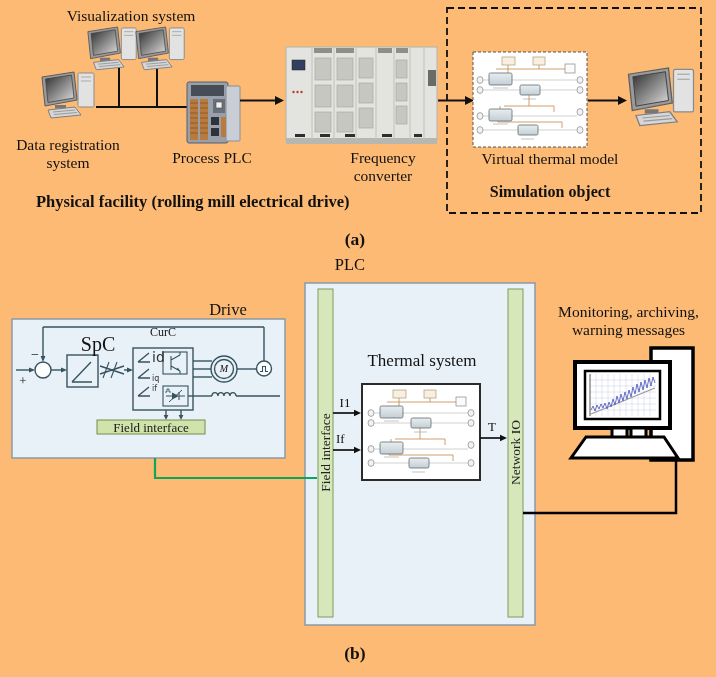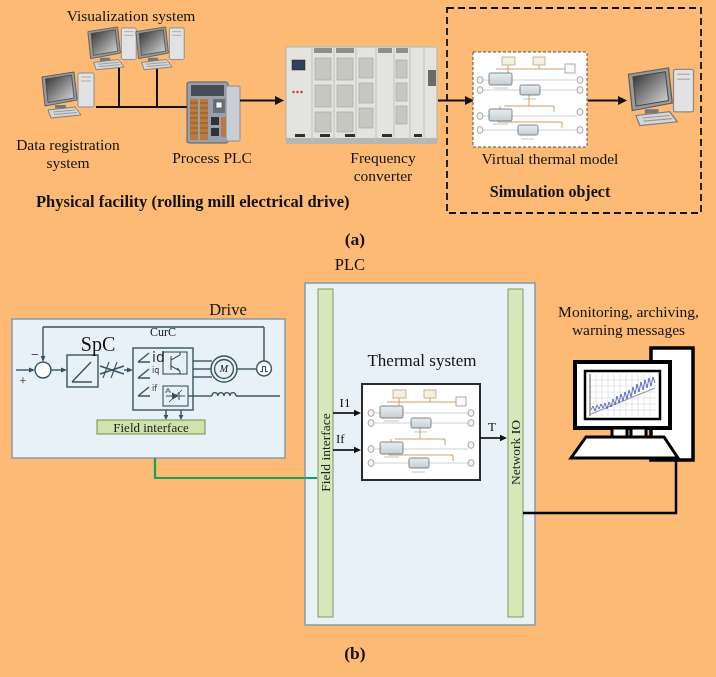--- a/index.html
+++ b/index.html
@@ -330,21 +330,21 @@
 <div class="lbl b" style="left:465px;top:183px;width:170px;font-size:16px;">Simulation object</div>
 <div class="lbl b" style="left:331px;top:230px;width:48px;font-size:17.5px;">(a)</div>
 
 <div class="lbl" style="left:305px;top:256px;width:60px;text-align:right;font-size:16.5px;">PLC</div>
 <div class="lbl" style="left:197px;top:291px;width:62px;font-size:16.5px;margin-top:10px;">Drive</div>
 <div class="lbl" style="left:76px;top:333px;width:44px;font-size:20px;">SpC</div>
 <div class="lbl" style="left:133px;top:326px;width:60px;font-size:12px;">CurC</div>
 <div class="lbl" style="left:29px;top:347px;width:12px;font-size:14px;">−</div>
 <div class="lbl" style="left:17px;top:374px;width:12px;font-size:13px;">+</div>
 <div class="lbl" style="left:152px;top:350px;width:16px;text-align:left;font-size:14px;font-family:'DejaVu Sans',sans-serif;color:#333;">id</div>
-<div class="lbl" style="left:152px;top:366px;width:16px;text-align:left;font-size:8px;font-family:'DejaVu Sans',sans-serif;color:#333;">iq</div>
+<div class="lbl" style="left:152px;top:374px;width:16px;text-align:left;font-size:8px;font-family:'DejaVu Sans',sans-serif;color:#333;">iq</div>
 <div class="lbl" style="left:152px;top:384px;width:16px;text-align:left;font-size:8px;font-family:'DejaVu Sans',sans-serif;color:#333;">if</div>
 <div class="lbl" style="left:217.5px;top:362.5px;width:13px;font-size:10px;font-style:italic;">M</div>
 <div class="lbl" style="left:97px;top:421px;width:108px;font-size:13px;color:#1a1a1a;">Field interface</div>
 <div class="lbl rot" style="left:175px;top:445px;width:300px;height:15px;line-height:15px;font-size:13.5px;color:#222;">Field interface</div>
 <div class="lbl rot" style="left:365px;top:445px;width:300px;height:15px;line-height:15px;font-size:13.5px;color:#222;">Network IO</div>
 <div class="lbl" style="left:347px;top:351px;width:150px;font-size:17px;">Thermal system</div>
 <div class="lbl" style="left:334px;top:396px;width:22px;text-align:center;font-size:13px;">I1</div>
 <div class="lbl" style="left:336px;top:432px;width:22px;text-align:left;font-size:13px;">If</div>
 <div class="lbl" style="left:482px;top:420px;width:20px;font-size:13px;">T</div>
 <div class="lbl" style="left:536px;top:303px;width:185px;font-size:15.5px;">Monitoring, archiving,

